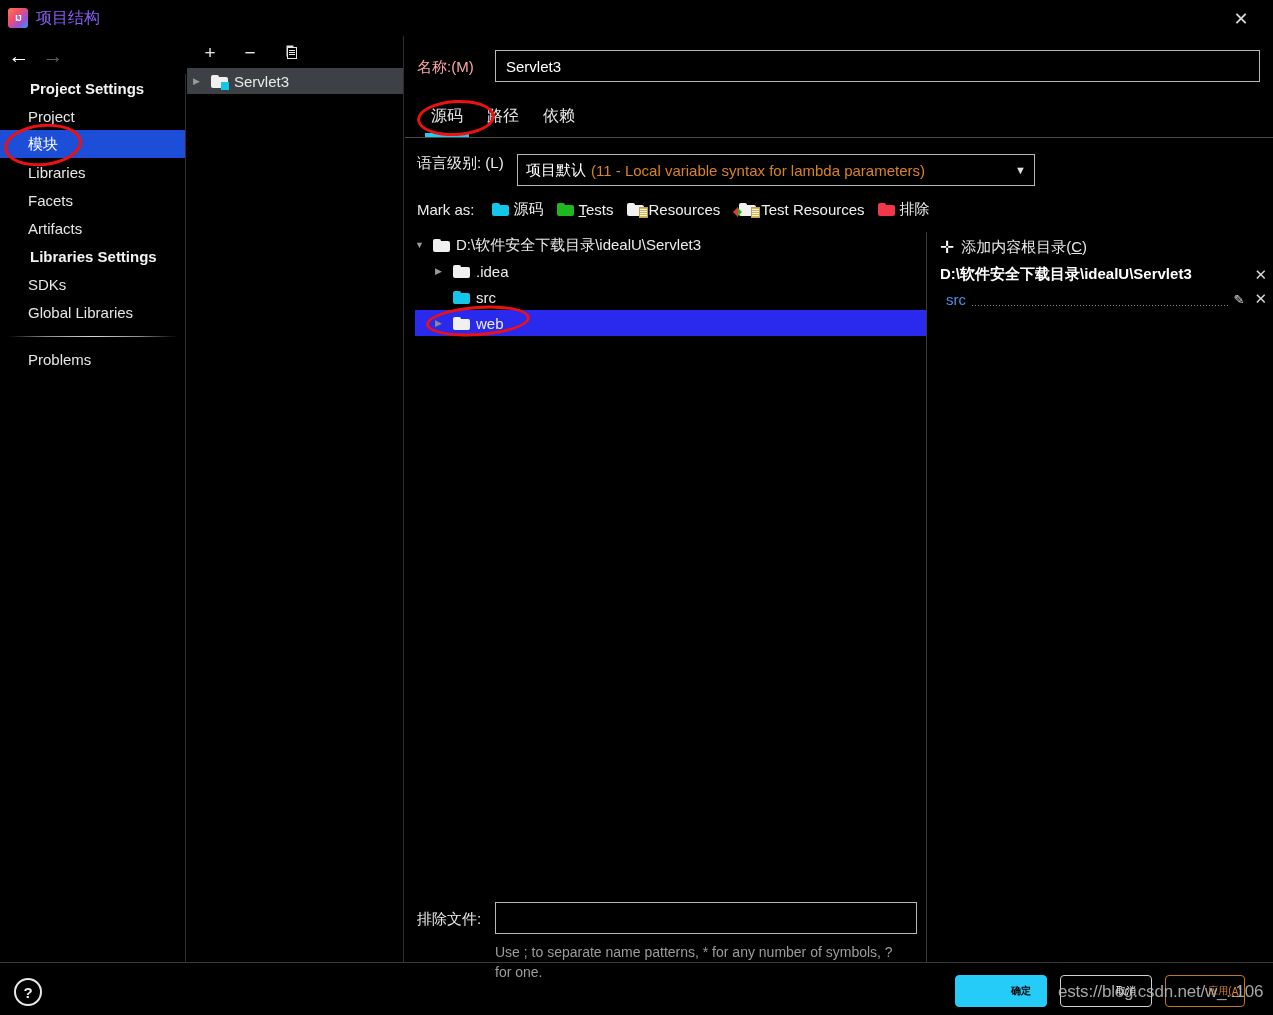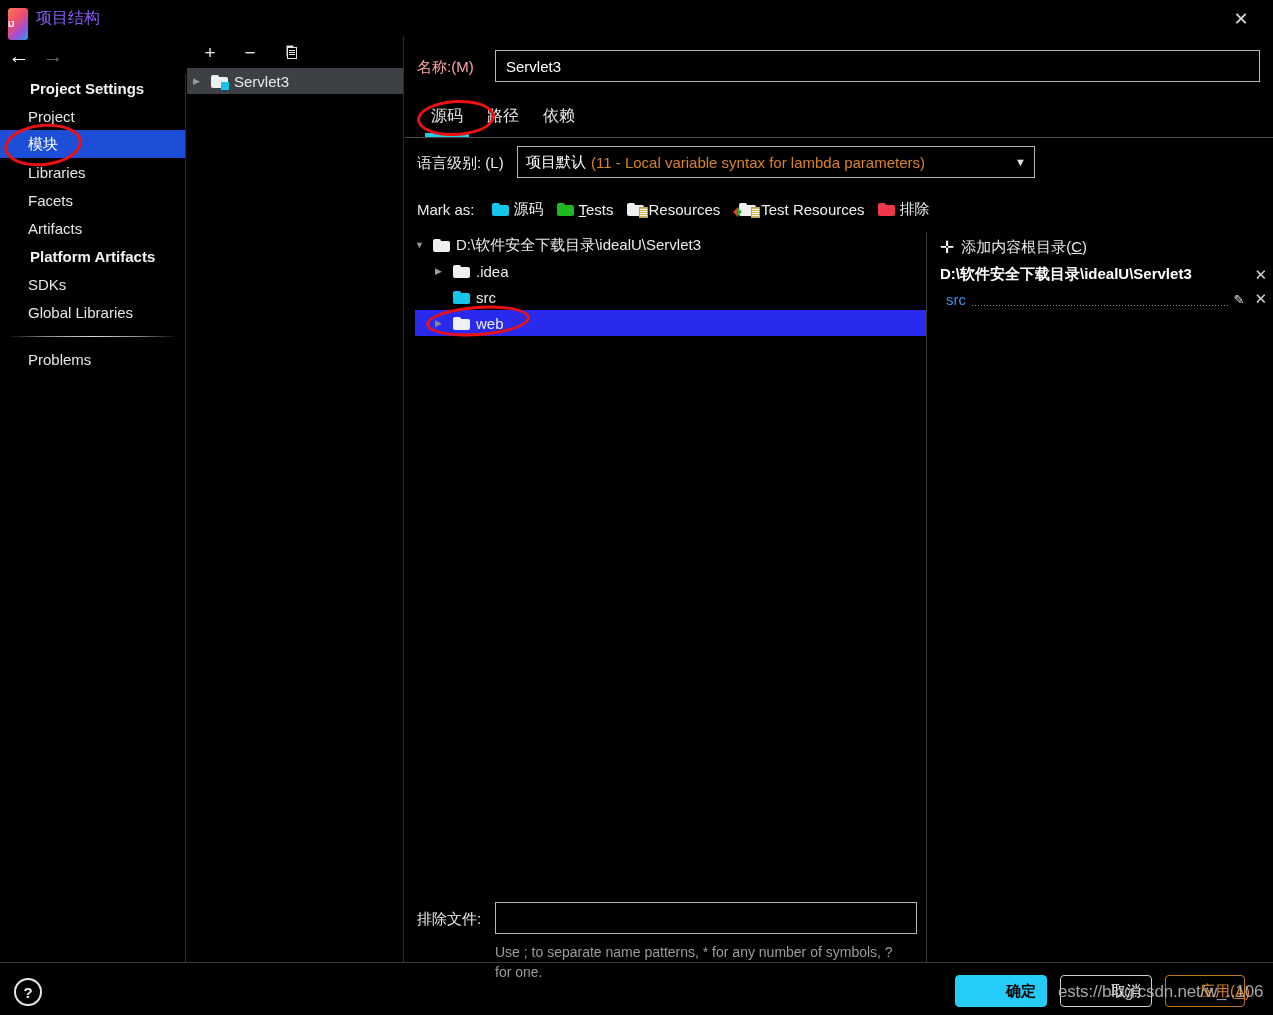--- a/index.html
+++ b/index.html
@@ -8,24 +8,24 @@
     background: #000000;
     font-family: "Liberation Sans", "DejaVu Sans", sans-serif;
     color: #ffffff;
     overflow: hidden;
   }
   #root { position: relative; width: 1273px; height: 1015px; }
 
   
   .titlebar { position: absolute; left: 0; top: 0; width: 1273px; height: 36px; }
   .title-ico {
-    position: absolute; left: 8px; top: 8px; width: 20px; height: 32px;
+    position: absolute; left: 8px; top: 8px; width: 20px; height: 20px;
     border-radius: 3px;
     background: linear-gradient(135deg,#f97a59 0%,#f24e6b 38%,#9f4fd8 70%,#2aa2e0 100%);
-    display: flex; align-items: center; 
+    display: flex; align-items: center; justify-content: center;
   }
   .title-ico span { font-size: 9px; font-weight: bold; color: #fff; letter-spacing: -1px; }
   .title-text {
     position: absolute; left: 36px; top: 8px;
     font-size: 16px; color: #8b5cf6; white-space: nowrap;
   }
   .close-btn {
     position: absolute; right: 10px; top: 4px; width: 44px; height: 30px;
     display: flex; align-items: center; justify-content: center;
     color: #d8d8d8; font-size: 18px; line-height: 1;
@@ -108,21 +108,21 @@
   .tabs { position: absolute; left: 0; top: 64px; width: 868px; height: 38px;
           border-bottom: 1px solid #4a4a4a; display: flex; align-items: flex-start; padding-left: 14px; }
   .tab-item { position: relative; height: 37px; padding: 6px 12px 0 12px; font-size: 16px; color: #e9e9e9; white-space: nowrap; }
   .tab-item.active::after {
     content: ""; position: absolute; left: 6px; right: 6px; bottom: 0; height: 4px; background: #22ccee;
   }
 
   .langrow { position: absolute; left: 0; top: 110px; width: 868px; height: 34px; }
   .langlbl { position: absolute; left: 12px; top: 8px; font-size: 15px; color: #ececec; white-space: nowrap; }
   .langbox {
-    position: absolute; left: 112px; top: 0; width: 518px; height: 32px;
+    position: absolute; left: 112px; top: 8px; width: 518px; height: 32px;
     border: 1px solid #b7b7b7; background: #000; display: flex; align-items: center; padding: 0 8px;
   }
   .langbox .v1 { font-size: 15px; color: #ffffff; white-space: nowrap; }
   .langbox .v2 { font-size: 15px; color: #d98326; white-space: nowrap; margin-left: 5px; }
   .langbox .caret { margin-left: auto; font-size: 11px; color: #e2e2e2; }
 
   .markrow { position: absolute; left: 0; top: 160px; width: 868px; height: 26px;
              display: flex; align-items: center; padding-left: 12px; gap: 13px; }
   .mark-lbl { font-size: 15px; color: #ececec; margin-right: 4px; white-space: nowrap; }
   .mark-item { display: flex; align-items: center; gap: 5px; font-size: 15px; color: #f0f0f0; white-space: nowrap; }
@@ -169,21 +169,21 @@
   .footsep { position: absolute; left: 0; top: 962px; width: 1273px; height: 1px; background: #3a3a3a; }
   .helpbtn {
     position: absolute; left: 14px; top: 978px; width: 28px; height: 28px;
     border: 2px solid #e8e8e8; border-radius: 50%;
     display: flex; align-items: center; justify-content: center;
     font-size: 15px; font-weight: bold; color: #f0f0f0;
   }
   .btn {
     position: absolute; top: 975px; height: 32px;
     display: flex; align-items: center; justify-content: center;
-    font-size: 15px; border-radius: 4px; white-space: nowrap; padding-left: 40px;
+    font-size: 10px; border-radius: 4px; white-space: nowrap; padding-left: 40px;
   }
   .btn-ok     { left: 955px; width: 92px; background: #25ccf7; color: #000; font-weight: bold; border: 1px solid #25ccf7; }
   .btn-cancel { left: 1060px; width: 92px; background: #000; color: #ffffff; border: 1px solid #cfcfcf; }
   .btn-apply  { left: 1165px; width: 80px; background: #000; color: #d98326; border: 1px solid #c2761f; }
   .btn u { text-decoration: underline; }
 
   
   .oval { position: absolute; border: 3px solid #ee1111; border-radius: 50%; pointer-events: none; }
   .oval-side  { left: 4px;   top: 124px; width: 78px;  height: 42px; transform: rotate(-6deg); }
   .oval-tab   { left: 417px; top: 100px; width: 78px;  height: 36px; transform: rotate(-3deg); }
@@ -211,21 +211,21 @@
     <div class="nav-arrow nav-fwd">→</div>
   </div>
 
   <div class="sidebar">
     <div class="side-group">Project Settings</div>
     <div class="side-item">Project</div>
     <div class="side-item selected">模块</div>
     <div class="side-item">Libraries</div>
     <div class="side-item">Facets</div>
     <div class="side-item">Artifacts</div>
-    <div class="side-group">Platform Artifacts</div>
+    <div class="side-group">Libraries Settings</div>
     <div class="side-item">SDKs</div>
     <div class="side-item">Global Libraries</div>
     <div class="side-sep"></div>
     <div class="side-item">Problems</div>
   </div>
 
   <div class="modpanel">
     <div class="modtoolbar">
       <div class="tb-btn">+</div>
       <div class="tb-btn">−</div>

